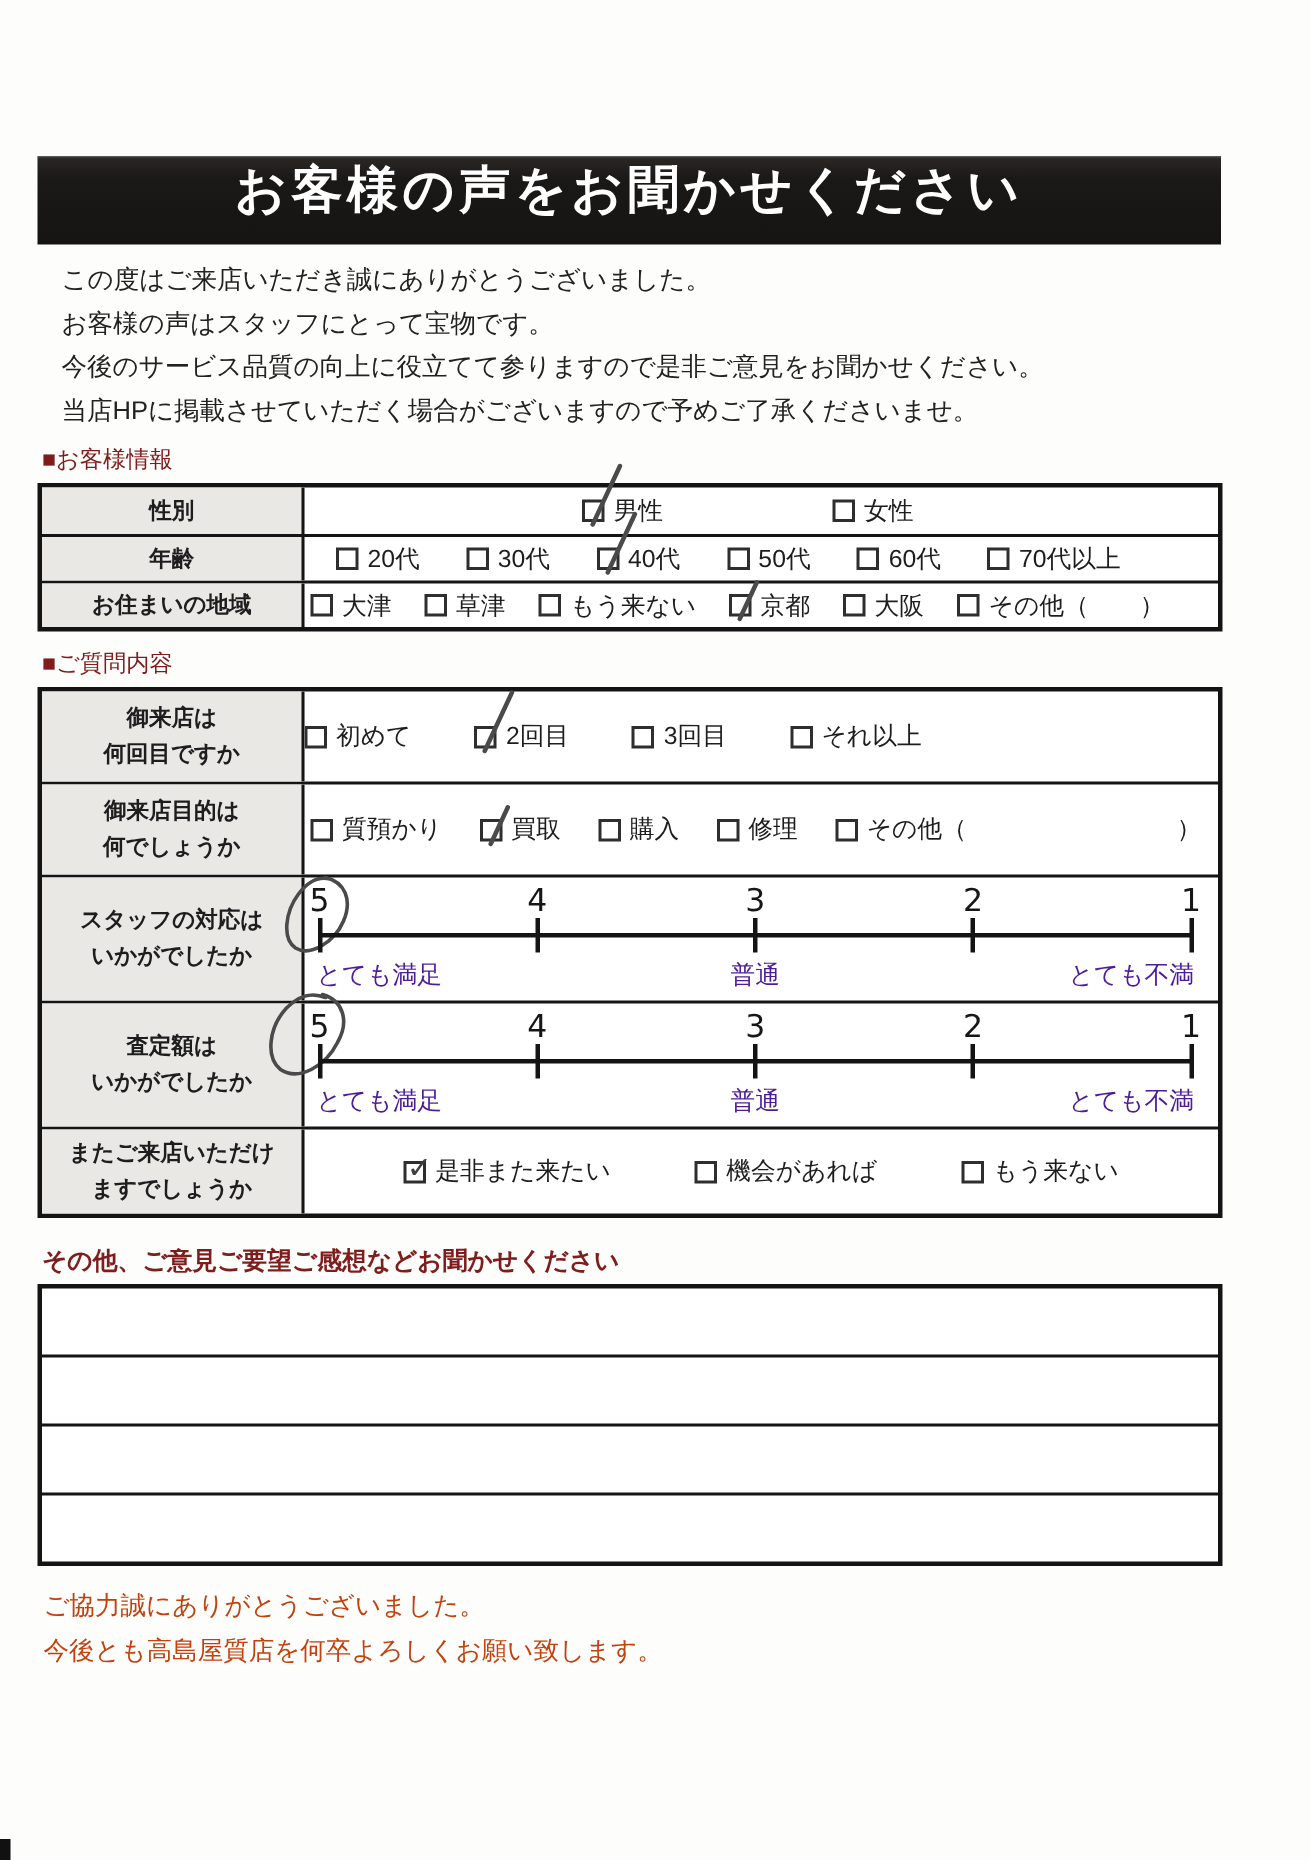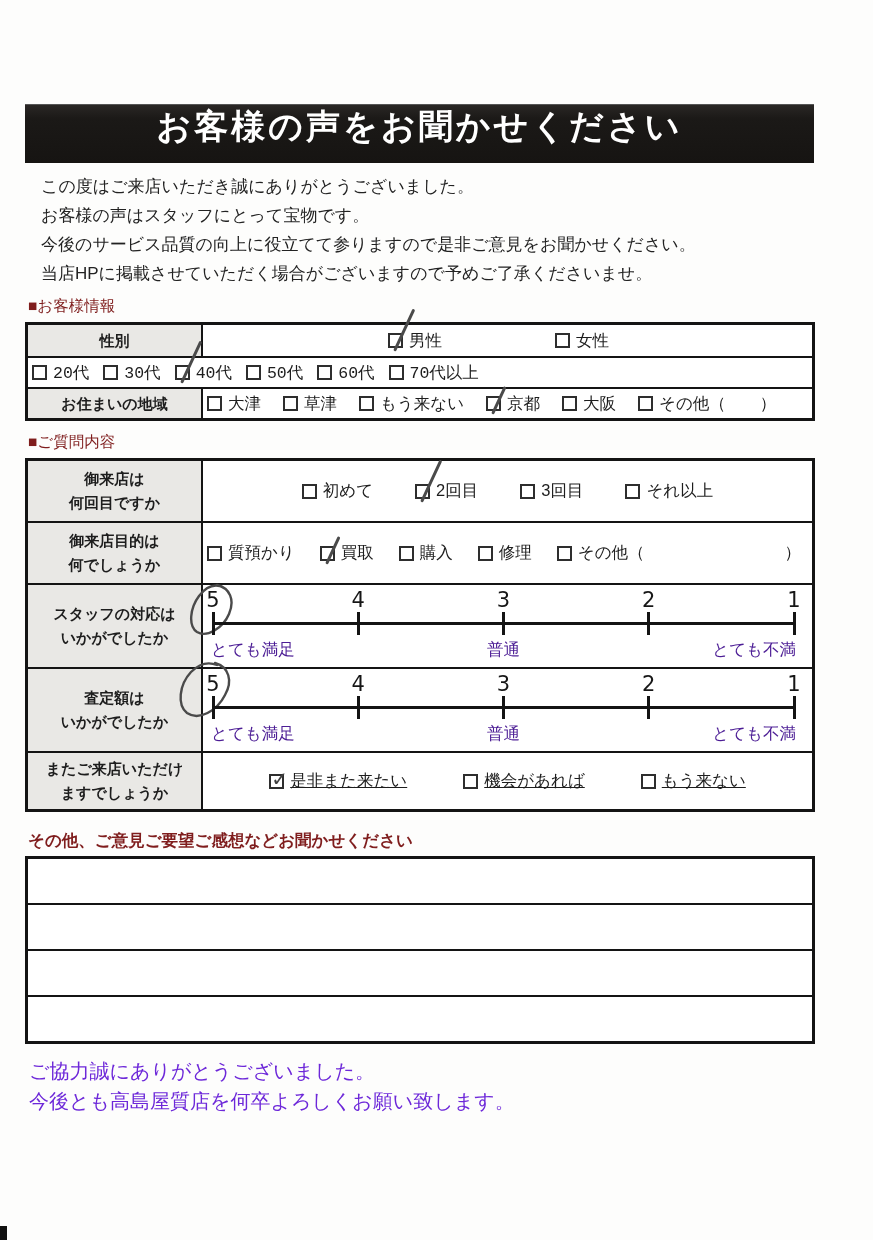--- a/index.html
+++ b/index.html
@@ -20,21 +20,21 @@
     display:flex; justify-content:center;
     box-shadow:0 1px 0 #555 inset;
   }
   .title-bar .title {
     color:#ffffff; font-size:34px; font-weight:bold; letter-spacing:3px;
     white-space:nowrap;
   }
 
   
   .intro { position:absolute; left:29px; top:172px; font-size:17px; line-height:29px; color:#222;margin-left:12px; }
-  .closing { position:absolute; left:29px; top:1056px; font-size:20px; line-height:30px; color:#6d28d9; }
+  .closing { position:absolute; left:29px; top:1056px; font-size:17px; line-height:30px; color:#c2410c; }
 
   .section-label { position:absolute; left:28px; font-size:15.5px; color:#7f1d1d; }
   .lbl-info { top:296px; }
   .lbl-questions { top:432px; }
   .lbl-comments { top:830px; font-weight:bold; font-size:16.5px; }
 
   
   .tbl {
     position:absolute; left:25px; width:790px;
     border:3px solid #141414; background:#fff;
@@ -76,25 +76,25 @@
   
   .cb.mark-tick.checked::after {
     content:"\2713"; position:absolute; left:0px; top:-7px;
     font-size:20px; line-height:1; color:#3f3f3f;
   }
   .tail-paren { margin-left:140px; }
   .tail-paren-sm { margin-left:34px; }
 
   
   .row-gender   { padding-left:185px; gap:113px; }
-  .row-age      { padding-left:4px;  gap:14px;font-family:Liberation Mono, monospace; }
+  .row-age      { padding-left:21px;  gap:31px; }
   .row-region   { padding-left:4px;  gap:22px; }
-  .row-visits   { justify-content:center; gap:42px; }
+  .row-visits   { gap:42px; }
   .row-purpose  { padding-left:4px;  gap:25px; }
-  .row-revisit  { justify-content:center; gap:56px;text-decoration:underline; }
+  .row-revisit  { justify-content:center; gap:56px; }
 
   
   .scale { position:relative; flex:1; height:100%; margin:0 18px 0 10px; }
   .s-num {
     position:absolute; top:3px; width:26px; margin-left:-13px; text-align:center;
     font-size:21px; color:#161616; font-family:"DejaVu Sans",sans-serif;
   }
   .s-line { position:absolute; top:37px; left:-1px; right:-1px; height:3px; background:#141414; }
   .s-tick { position:absolute; top:27px; width:3px; height:23px; margin-left:-1.5px; background:#141414; }
   .s-anchor { position:absolute; top:54px; font-size:16.5px; color:#4c1d95; white-space:nowrap; }
@@ -142,20 +142,21 @@
         <span>男性</span>
       </span>
       <span class="opt">
         <span class="cb mark-slash"></span>
         <span>女性</span>
       </span>
     </div>
   </div>
 
   <div class="trow h31">
+    <div class="tlabel">年齢</div>
     <div class="tcontent row-age">
       <span class="opt">
         <span class="cb mark-slash"></span>
         <span>20代</span>
       </span>
       <span class="opt">
         <span class="cb mark-slash"></span>
         <span>30代</span>
       </span>
       <span class="opt">

